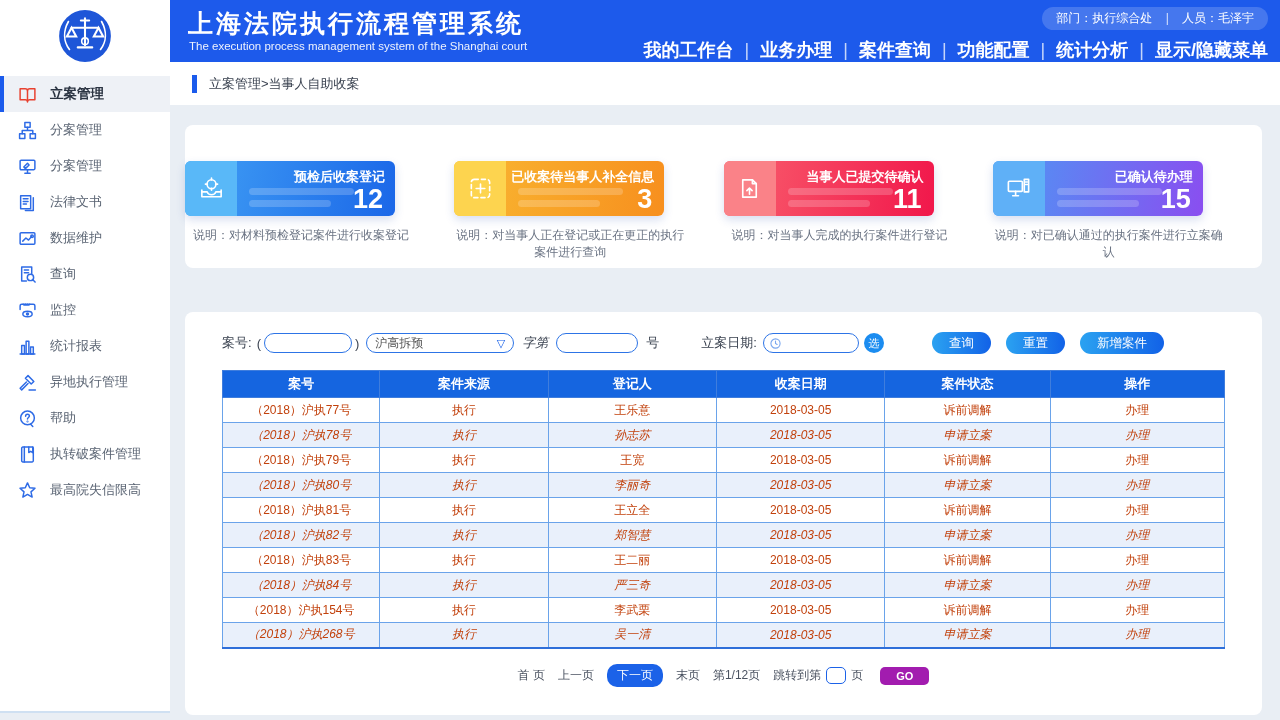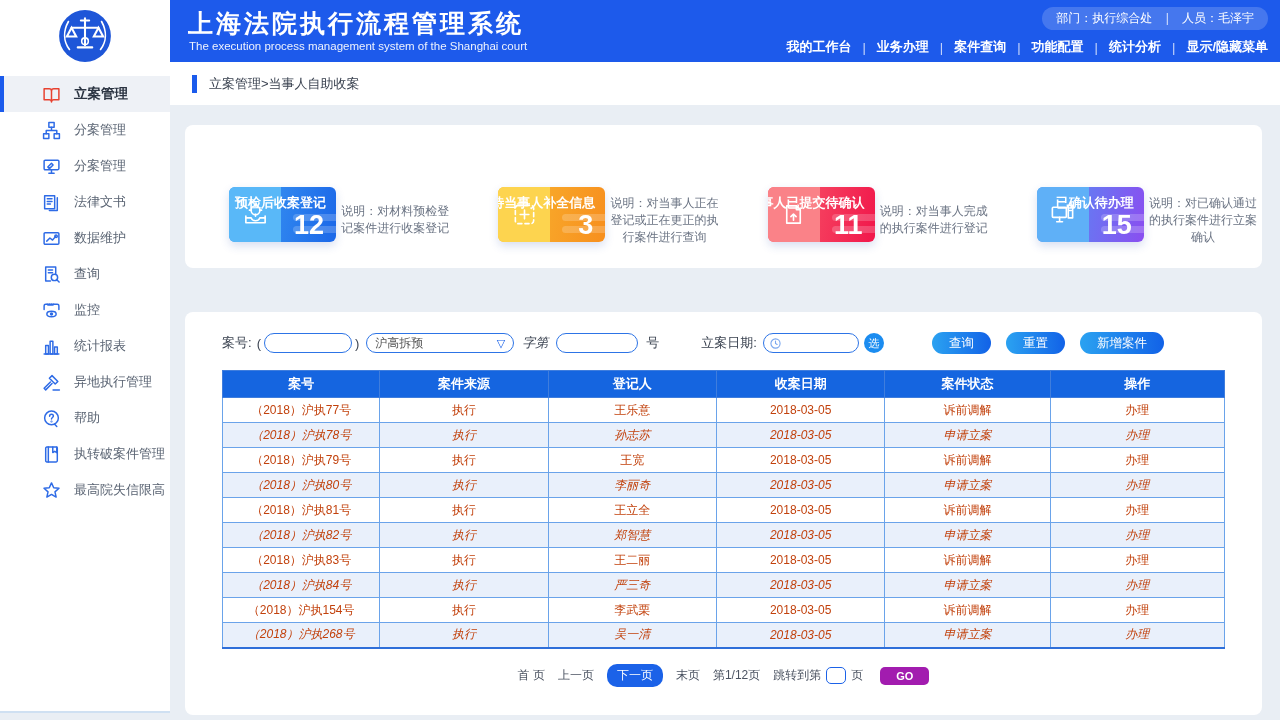--- a/index.html
+++ b/index.html
@@ -3,42 +3,42 @@
 <meta charset="utf-8">
 <style>
   * { margin:0; padding:0; box-sizing:border-box; }
   html,body { width:1280px; height:720px; overflow:hidden; }
   body { font-family:"Liberation Sans","DejaVu Sans",sans-serif; background:#e9eef4; position:relative; }
 
   
   .sidebar { position:absolute; left:0; top:0; width:170px; height:713px; background:#fff; border-bottom:2px solid #cfe0f2; z-index:5; }
   .logo-box { height:72px; display:flex; align-items:center; justify-content:center; }
   .side-list { padding-top:4px; }
-  .side-item { display:flex; align-items:center; height:36px; padding-left:42px; cursor:pointer; color:#5a6473; font-size:13px; position:relative; }
+  .side-item { display:flex; align-items:center; height:36px; padding-left:18px; cursor:pointer; color:#5a6473; font-size:13px; position:relative; }
   .side-item .icn { width:19px; height:19px; margin-right:13px; display:inline-flex; }
   .side-item.active { background:#eef1f6; color:#2b3442; font-weight:bold; font-size:13.5px; }
   .side-item.active::before { content:""; position:absolute; left:0; top:0; bottom:0; width:4px; background:#1b5bec; }
 
   
   .header { position:absolute; left:170px; top:0; width:1110px; height:62px; background:#1d5aeb; color:#fff; }
   .header .title { position:absolute; left:18px; top:7px; font-size:25px; font-weight:bold; letter-spacing:3px; }
   .header .subtitle { position:absolute; left:19px; top:40px; font-size:11.5px; font-weight:normal; color:rgba(255,255,255,.92); }
   .dept-pill { position:absolute; right:12px; top:7px; height:23px; border-radius:12px; background:rgba(255,255,255,.18); display:flex; align-items:center; padding:0 14px; font-size:12px; gap:9px; }
-  .top-nav { position:absolute; right:12px; top:38px; display:flex; align-items:center; gap:11px; font-size:13px; font-weight:bold; }
+  .top-nav { position:absolute; right:12px; top:38px; display:flex; align-items:center; gap:11px; font-size:18px; font-weight:bold; }
   .top-nav .nav-link { cursor:pointer; }
   .top-nav .sep { font-weight:normal; color:rgba(255,255,255,.75); }
 
   
   .crumbbar { position:absolute; left:170px; top:62px; width:1110px; height:43px; background:#fff; display:flex; align-items:center; }
   .crumb-mark { width:5px; height:18px; background:#1b5bec; margin-left:22px; margin-right:12px; }
   .crumb-text { font-size:13px; color:#3a4250; }
 
   
   .stats-panel { position:absolute; left:185px; top:125px; width:1077px; height:143px; background:#fff; border-radius:8px; display:flex; padding-top:36px; }
-  .stat-col { width:25%; display:flex; flex-direction:row; align-items:center;padding-left:44px; }
+  .stat-col { width:25%; display:flex; flex-direction:column; align-items:flex-start; }
   .stat-card { width:210px; height:55px; border-radius:6px; position:relative; color:#fff; cursor:pointer; overflow:hidden; box-shadow:0 4px 10px rgba(40,80,180,.18); }
   .stat-icon-zone { position:absolute; left:0; top:0; bottom:0; width:52px; background:rgba(255,255,255,.24); display:flex; align-items:center; justify-content:center; }
   .stat-title { position:absolute; right:10px; top:7px; font-size:13px; font-weight:bold; white-space:nowrap; }
   .stat-value { position:absolute; right:12px; bottom:3px; font-size:27px; font-weight:bold; line-height:1; }
   .stat-bar1,.stat-bar2 { position:absolute; left:64px; height:7px; border-radius:4px; background:rgba(255,255,255,.20); }
   .stat-bar1 { top:27px; width:105px; } .stat-bar2 { top:39px; width:82px; }
   .stat-desc { margin-top:11px; width:232px; text-align:center; font-size:12px; line-height:17px; color:#6a7383; }
 
   
   .main-panel { position:absolute; left:185px; top:286px; width:1077px; height:403px; background:#fff; border-radius:8px;margin-top:26px; }

